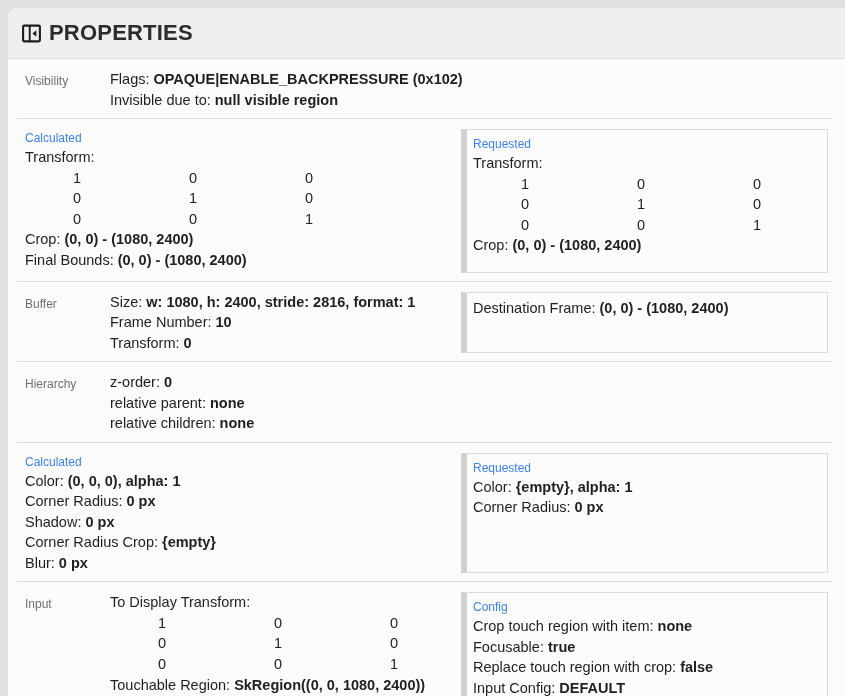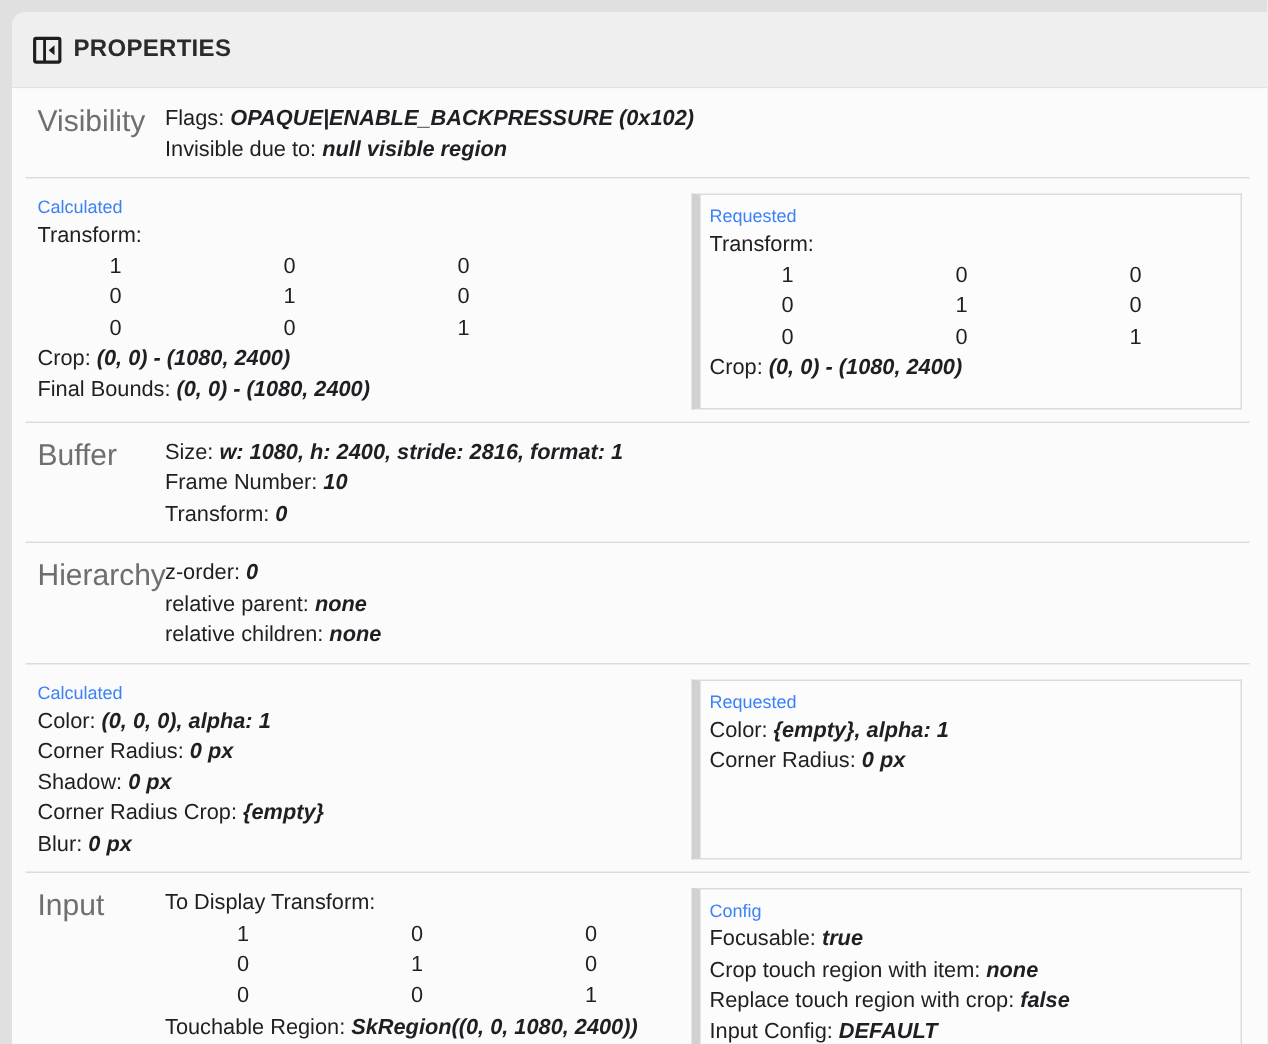--- a/index.html
+++ b/index.html
@@ -25,53 +25,53 @@
     border-top-left-radius:9px;
     display:flex;align-items:center;
     padding-left:12px;
     gap:7px;
   }
   .icon-btn{
     width:22px;height:22px;display:flex;align-items:center;justify-content:center;
     background:transparent;border:none;padding:0;cursor:pointer;
   }
   .panel-title{
-    font-size:16px;font-weight:bold;color:#2b2b2b;letter-spacing:0.2px;
+    font-size:22px;font-weight:bold;color:#2b2b2b;letter-spacing:0.2px;
   }
   .sections{background:#fbfbfb;}
   .section{
     display:flex;
     align-items:stretch;
     padding:10px 17px 8px 17px;
     box-sizing:border-box;
   }
   .sec-label{
     width:85px;flex:none;
-    font-size:20px;color:#6f6f6f;
+    font-size:12px;color:#6f6f6f;
     padding-top:2px;
     line-height:20px;
   }
   .sec-left{flex:1;min-width:0;padding-right:8px;}
   .sec-right{width:367px;flex:none;}
   .group{
     box-sizing:border-box;
     height:100%;
     border:1px solid #dcdbdb;
     border-left:6px solid #d2d1d1;
     background:#fcfcfc;
     padding:5px 8px 16px 6px;
   }
   .tag{
     font-size:12px;color:#3b82f6;line-height:18px;
   }
   .prop-line{
     font-size:14.5px;line-height:20.5px;color:#1f1f23;
     white-space:nowrap;
   }
-  .pv{font-weight:bold;margin-left:4px;font-style:italic;}
+  .pv{font-weight:bold;margin-left:4px;}
   .mrow{display:flex;font-size:14.5px;line-height:20.6px;}
   .mc{display:inline-block;text-align:right;}
   .mc.c1{width:56px;}
   .mc.c2{width:116px;}
   .mc.c3{width:116px;}
   .divider{
     border-top:1px solid #dddcdc;
     margin:0 12px 0 9px;
     height:0;
   }
@@ -152,20 +152,25 @@
     </div>
     <div class="divider"></div>
 
     <div class="section">
       <div class="sec-label">Buffer</div>
       <div class="sec-left">
         <div class="prop-line"><span>Size:</span><span class="pv">w: 1080, h: 2400, stride: 2816, format: 1</span></div>
         <div class="prop-line"><span>Frame Number:</span><span class="pv">10</span></div>
         <div class="prop-line"><span>Transform:</span><span class="pv">0</span></div>
       </div>
+      <div class="sec-right">
+        <div class="group">
+          <div class="prop-line"><span>Destination Frame:</span><span class="pv">(0, 0) - (1080, 2400)</span></div>
+        </div>
+      </div>
     </div>
     <div class="divider"></div>
 
     <div class="section">
       <div class="sec-label">Hierarchy</div>
       <div class="sec-left">
         <div class="prop-line"><span>z-order:</span><span class="pv">0</span></div>
         <div class="prop-line"><span>relative parent:</span><span class="pv">none</span></div>
         <div class="prop-line"><span>relative children:</span><span class="pv">none</span></div>
       </div>
@@ -208,22 +213,22 @@
         <div class="mrow">
           <span class="mc c1">0</span>
           <span class="mc c2">0</span>
           <span class="mc c3">1</span>
         </div>
         <div class="prop-line"><span>Touchable Region:</span><span class="pv">SkRegion((0, 0, 1080, 2400))</span></div>
       </div>
       <div class="sec-right">
         <div class="group">
           <div class="tag">Config</div>
+          <div class="prop-line"><span>Crop touch region with item:</span><span class="pv">none</span></div>
           <div class="prop-line"><span>Focusable:</span><span class="pv">true</span></div>
-          <div class="prop-line"><span>Crop touch region with item:</span><span class="pv">none</span></div>
           <div class="prop-line"><span>Replace touch region with crop:</span><span class="pv">false</span></div>
           <div class="prop-line"><span>Input Config:</span><span class="pv">DEFAULT</span></div>
         </div>
       </div>
     </div>
 
   </div>
 </div>
 
 </body></html>

